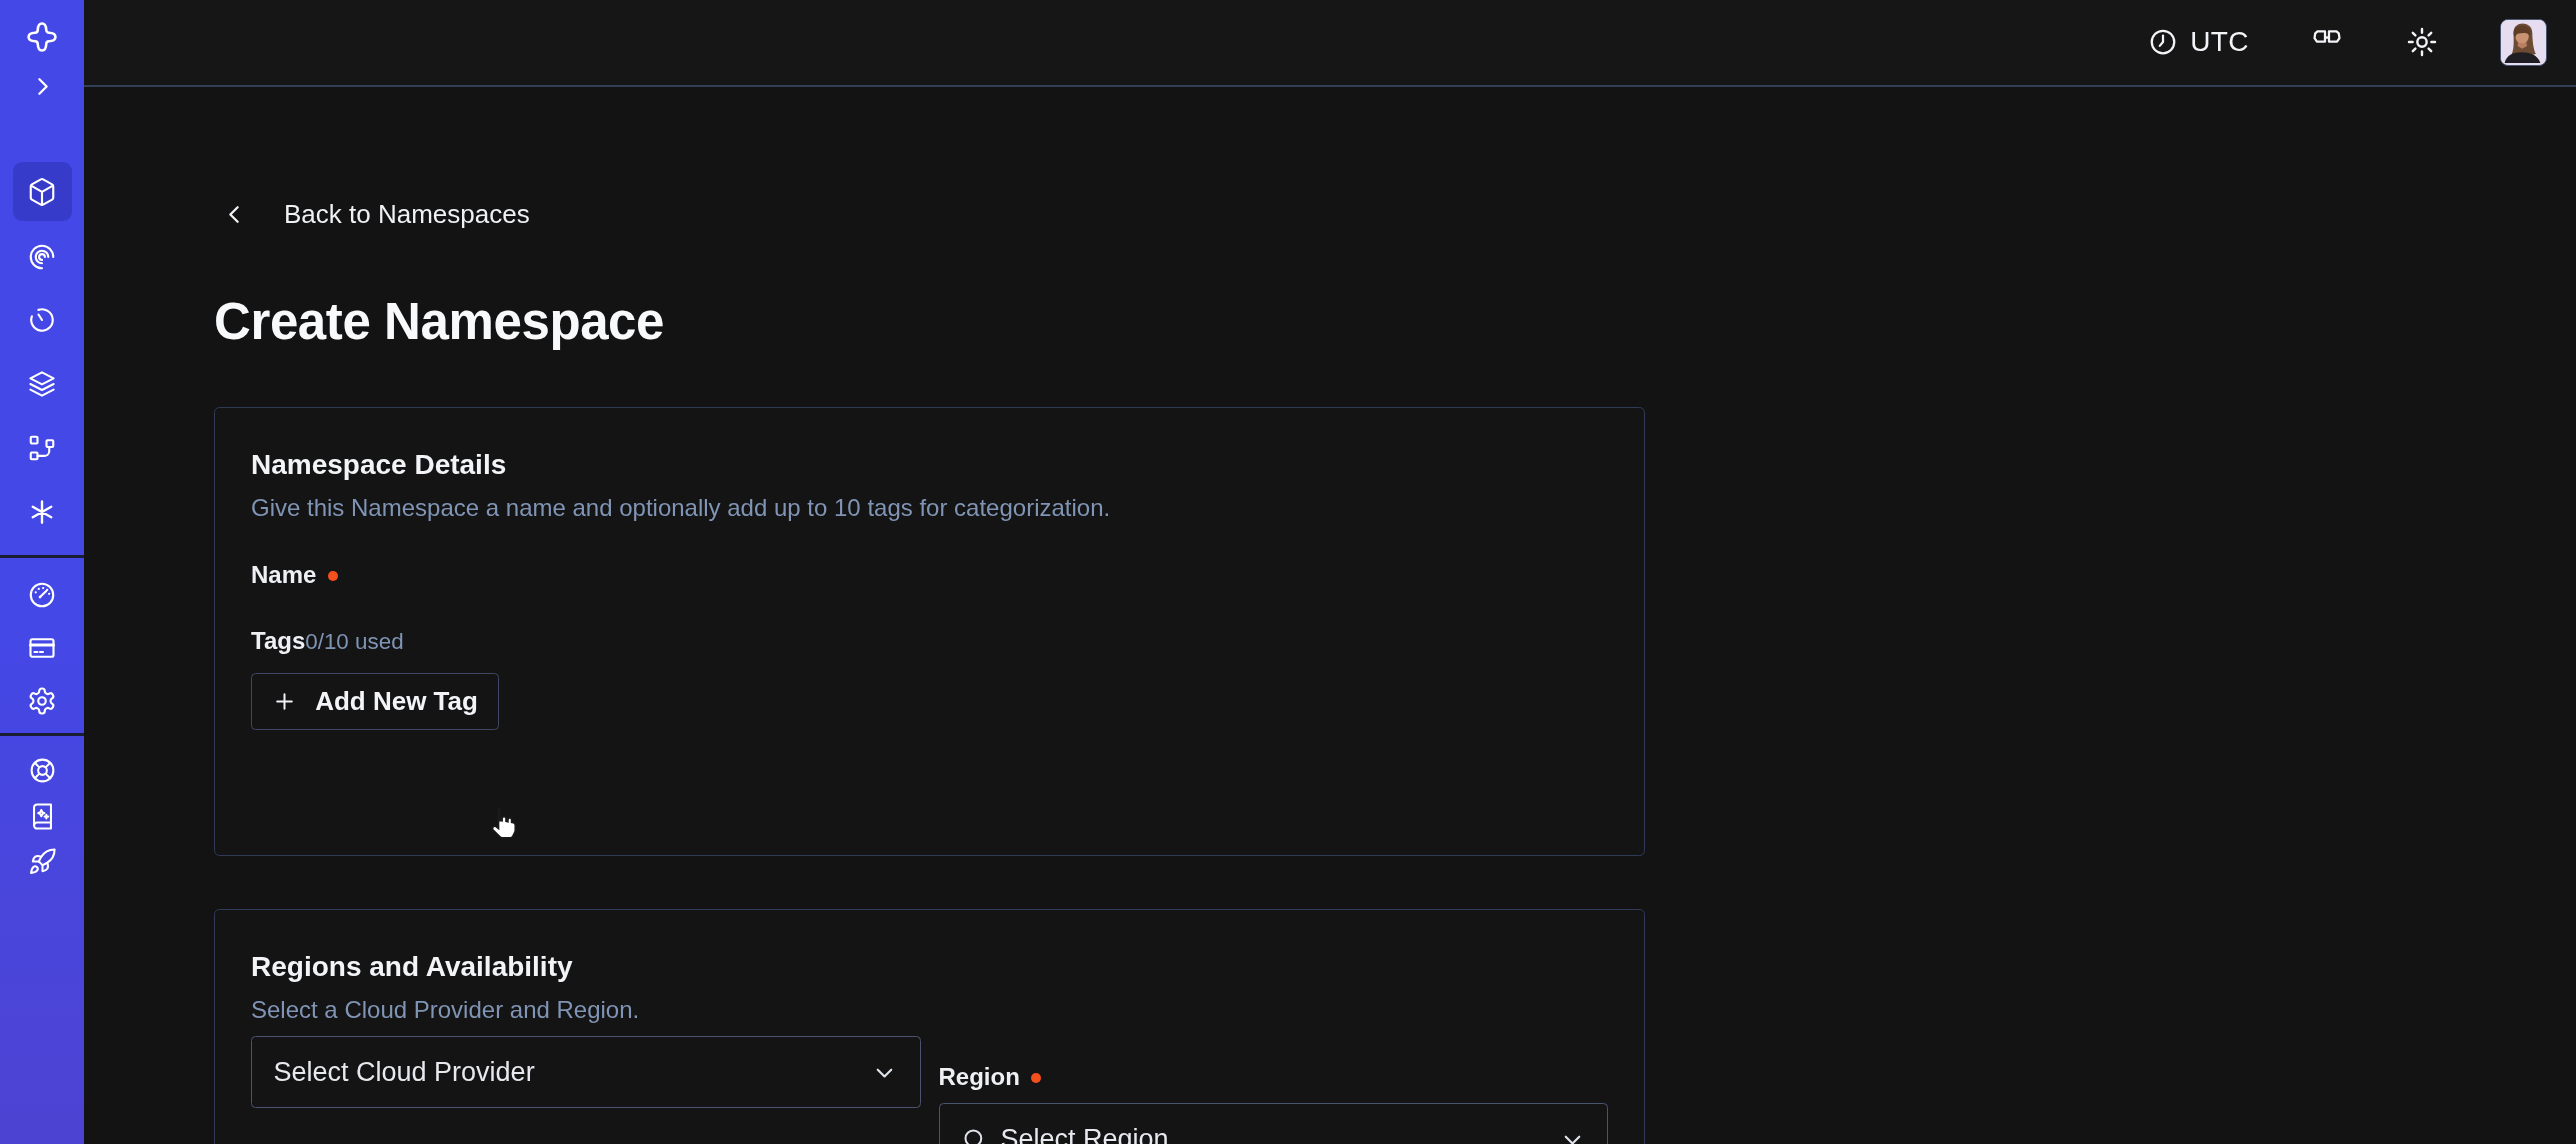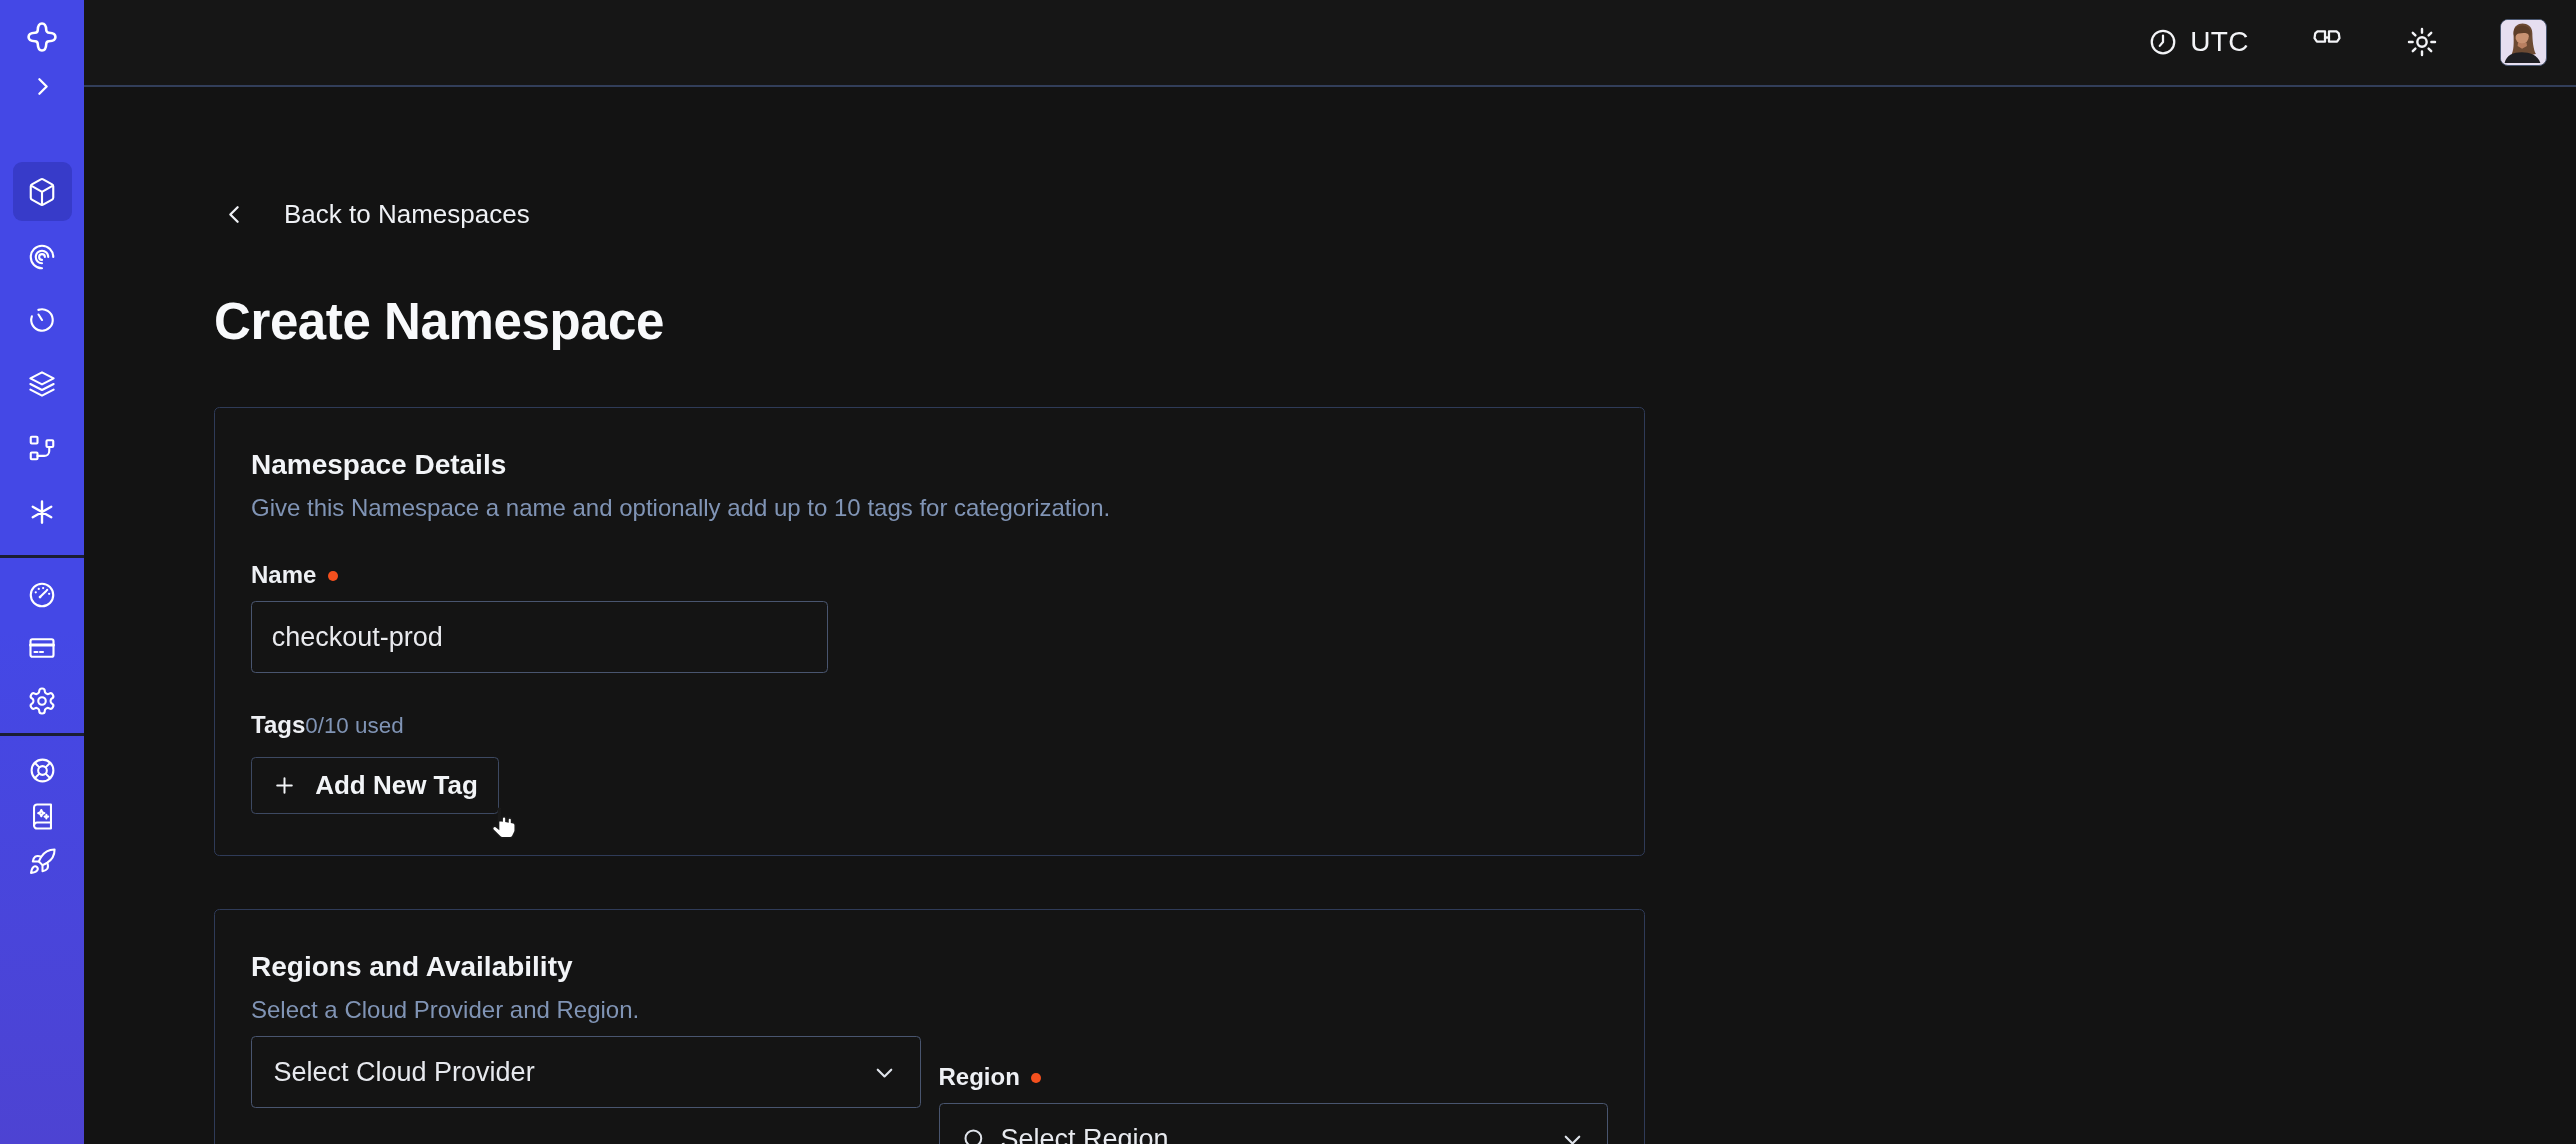--- a/index.html
+++ b/index.html
@@ -246,21 +246,20 @@
 <h1 class="page-h1">Create Namespace</h1>
 
 <div class="card card-details">
   <div class="card-title">Namespace Details</div>
   <div class="card-sub">Give this Namespace a name and optionally add up to 10 tags for categorization.</div>
 
   <div class="field-label">
     <span>Name</span>
     <span class="req-dot"></span>
   </div>
-  <input class="text-input" type="text" value="checkout-prod" style="">
 
   <div class="tags-row">
     <span class="tags-label">Tags</span>
     <span class="tags-counter">0/10 used</span>
   </div>
   <div class="add-btn">
     <svg width="25" height="25" viewBox="0 0 24 24" fill="none" stroke="#f2f4f7" stroke-width="1.9" stroke-linecap="round">
       <path d="M12 5v14M5 12h14"></path>
     </svg>
     <span>Add New Tag</span>

